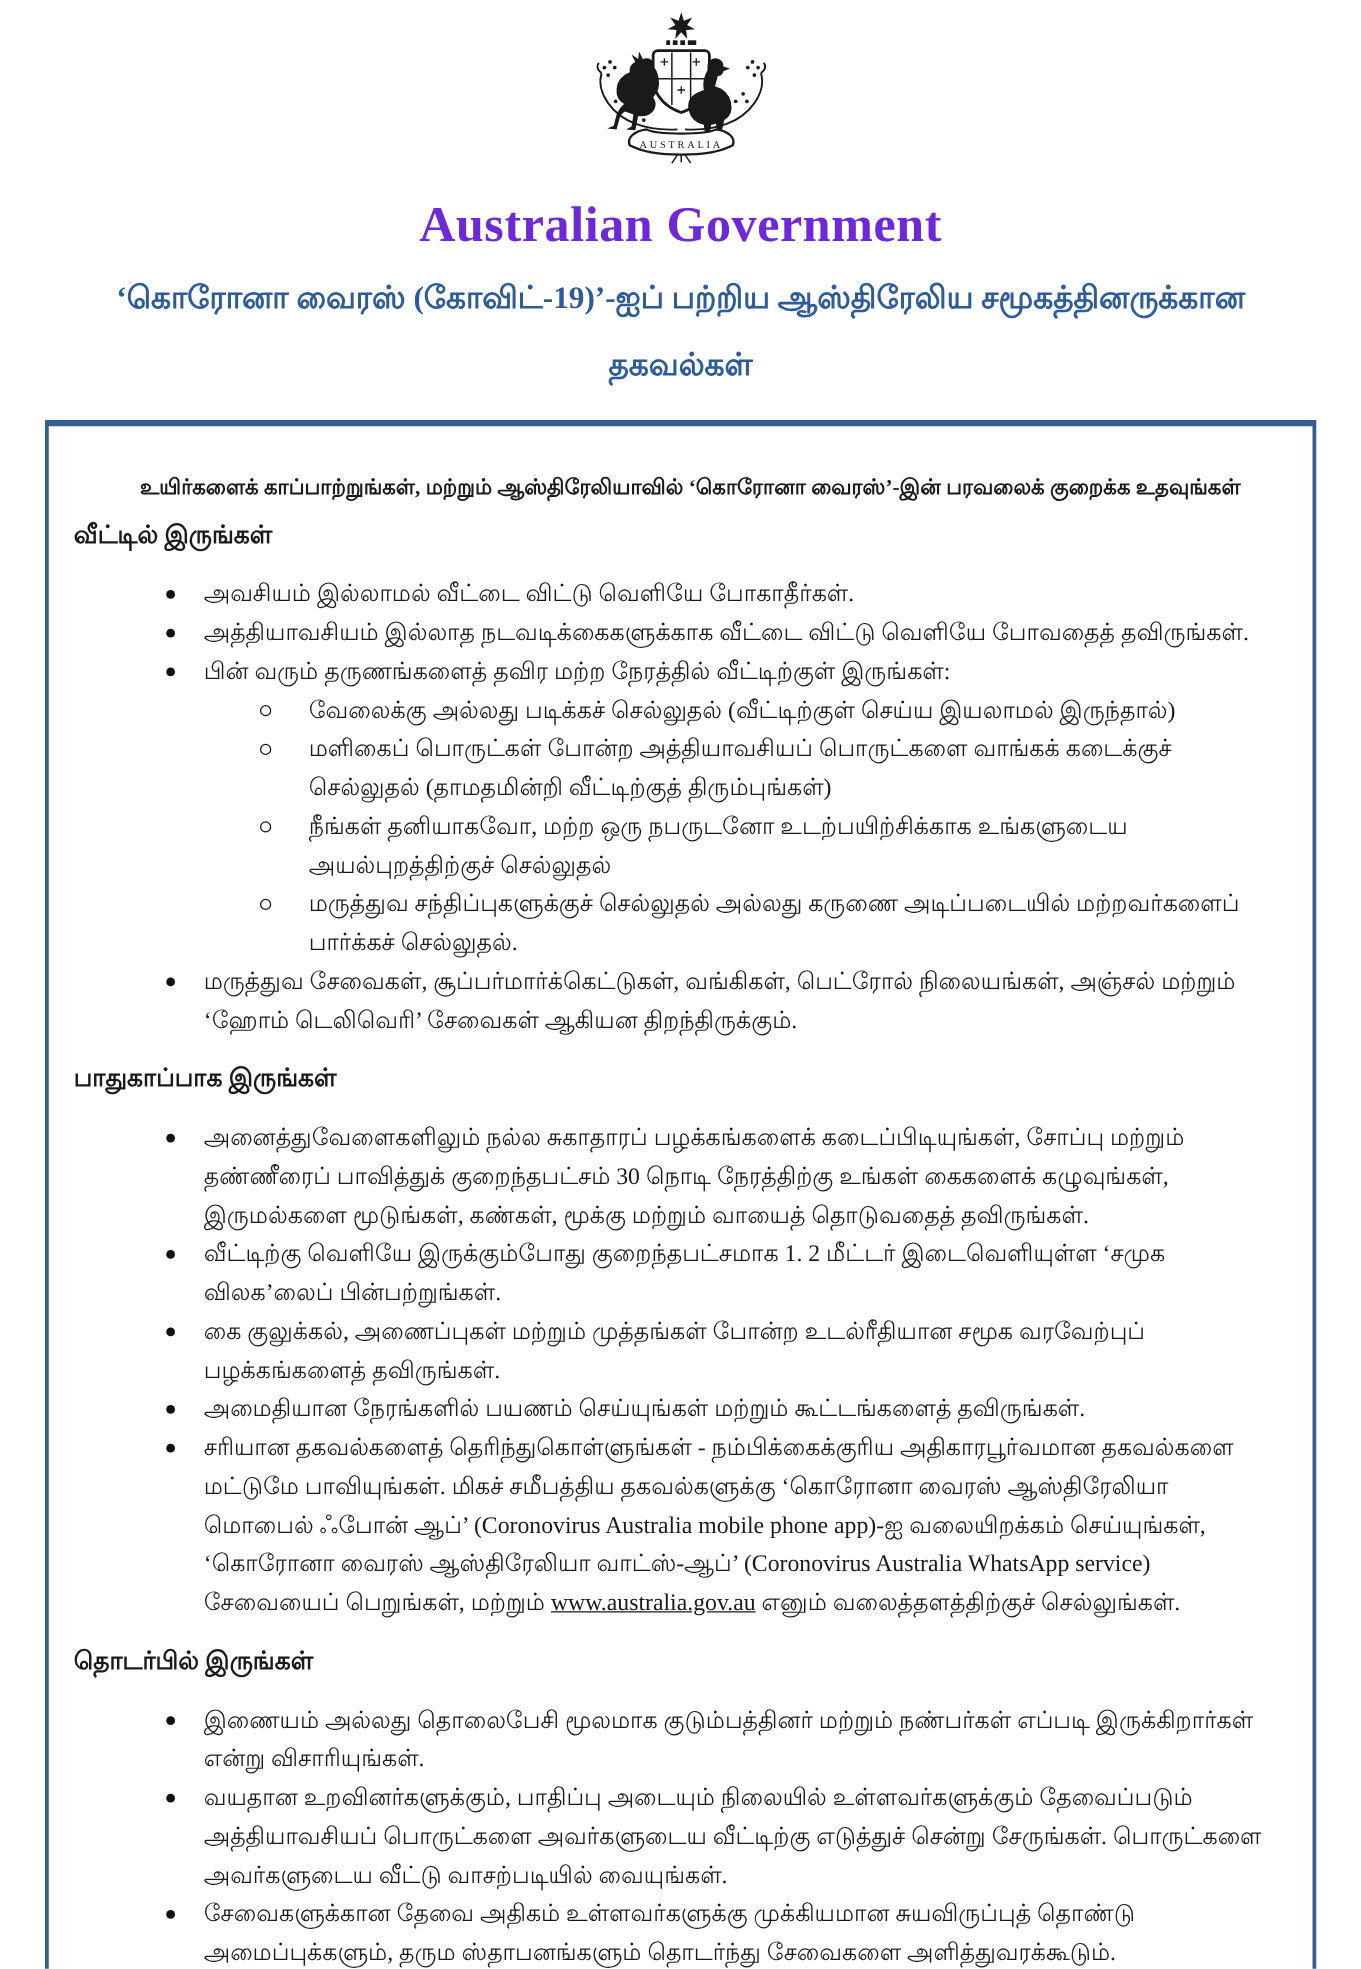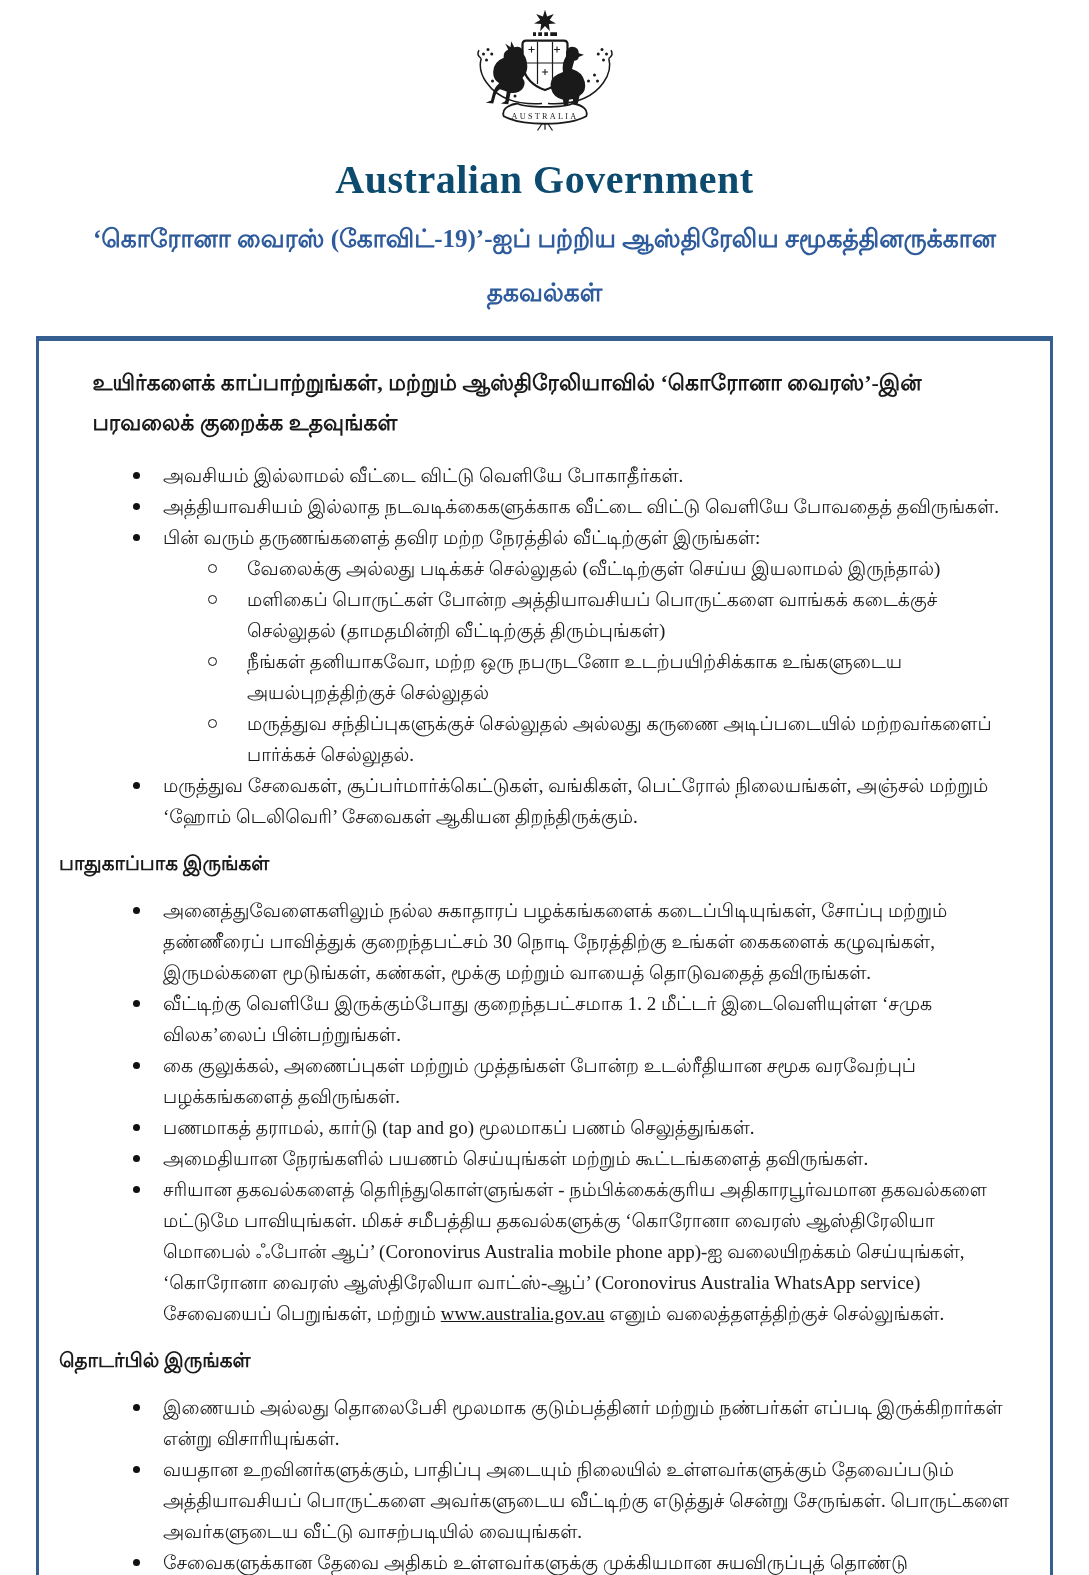--- a/index.html
+++ b/index.html
@@ -23,21 +23,21 @@
     display:block;
     text-decoration:underline;
   }
   .crest svg{display:block;width:330px;height:150px;}
   .gov-title{
     margin:2px 0 0;
     text-align:center;
     font-size:40px;
     font-weight:700;
     letter-spacing:0.5px;
-    color:#0c4a6e;
+    color:#6d28d9;
     line-height:1.1;
   }
   
   .page-heading{
     margin:10px auto 0;
     max-width:960px;
     text-align:center;
     color:var(--heading-blue);
     font-size:25px;
     font-weight:700;
@@ -46,25 +46,25 @@
   
   .info-box{
     margin:16px 36px 0;
     border:3px solid var(--box-border);
     border-top-width:5px;
     border-bottom-width:5px;
     padding:16px 24px 24px 20px;
     min-height:1240px;
   }
   .box-title{
-    margin:6px auto 8px;
+    margin:17px auto 8px;
     max-width:900px;
-    text-align:left;
+    text-align:right;
     font-weight:700;
-    font-size:22px;
+    font-size:17px;
     line-height:1.85;
   }
   .section-heading{
     margin:2px 0 0;
     font-size:20px;
     font-weight:700;
     line-height:31px;
   }
   ul.bullets{
     list-style:none;
@@ -155,36 +155,36 @@
     </svg>
   </div>
 
   <h1 class="gov-title">Australian Government</h1>
 
   <h2 class="page-heading">‘கொரோனா வைரஸ் (கோவிட்-19)’-ஐப் பற்றிய ஆஸ்திரேலிய சமூகத்தினருக்கான தகவல்கள்</h2>
 
   <main class="info-box">
     <div class="box-title">உயிர்களைக் காப்பாற்றுங்கள், மற்றும் ஆஸ்திரேலியாவில் ‘கொரோனா வைரஸ்’-இன் பரவலைக் குறைக்க உதவுங்கள்</div>
     <div id="sections">
+        <h3 class="section-heading">வீட்டில் இருங்கள்</h3>
         <ul class="bullets">
           <li class="b1">அவசியம் இல்லாமல் வீட்டை விட்டு வெளியே போகாதீர்கள்.</li>
           <li class="b1">அத்தியாவசியம் இல்லாத நடவடிக்கைகளுக்காக வீட்டை விட்டு வெளியே போவதைத் தவிருங்கள்.</li>
           <li class="b1">பின் வரும் தருணங்களைத் தவிர மற்ற நேரத்தில் வீட்டிற்குள் இருங்கள்:</li>
           <li class="b2">வேலைக்கு அல்லது படிக்கச் செல்லுதல் (வீட்டிற்குள் செய்ய இயலாமல் இருந்தால்)</li>
           <li class="b2">மளிகைப் பொருட்கள் போன்ற அத்தியாவசியப் பொருட்களை வாங்கக் கடைக்குச் செல்லுதல் (தாமதமின்றி வீட்டிற்குத் திரும்புங்கள்)</li>
           <li class="b2">நீங்கள் தனியாகவோ, மற்ற ஒரு நபருடனோ உடற்பயிற்சிக்காக உங்களுடைய அயல்புறத்திற்குச் செல்லுதல்</li>
           <li class="b2">மருத்துவ சந்திப்புகளுக்குச் செல்லுதல் அல்லது கருணை அடிப்படையில் மற்றவர்களைப் பார்க்கச் செல்லுதல்.</li>
           <li class="b1">மருத்துவ சேவைகள், சூப்பர்மார்க்கெட்டுகள், வங்கிகள், பெட்ரோல் நிலையங்கள், அஞ்சல் மற்றும் ‘ஹோம் டெலிவெரி’ சேவைகள் ஆகியன திறந்திருக்கும்.</li>
         </ul>
         <h3 class="section-heading">பாதுகாப்பாக இருங்கள்</h3>
         <ul class="bullets">
           <li class="b1">அனைத்துவேளைகளிலும் நல்ல சுகாதாரப் பழக்கங்களைக் கடைப்பிடியுங்கள், சோப்பு மற்றும் தண்ணீரைப் பாவித்துக் குறைந்தபட்சம் 30 நொடி நேரத்திற்கு உங்கள் கைகளைக் கழுவுங்கள், இருமல்களை மூடுங்கள், கண்கள், மூக்கு மற்றும் வாயைத் தொடுவதைத் தவிருங்கள்.</li>
           <li class="b1">வீட்டிற்கு வெளியே இருக்கும்போது குறைந்தபட்சமாக 1. 2 மீட்டர் இடைவெளியுள்ள ‘சமுக விலக’லைப் பின்பற்றுங்கள்.</li>
           <li class="b1">கை குலுக்கல், அணைப்புகள் மற்றும் முத்தங்கள் போன்ற உடல்ரீதியான சமூக வரவேற்புப் பழக்கங்களைத் தவிருங்கள்.</li>
-          <li class="b1">பணமாகத் தராமல், கார்டு (tap and go) மூலமாகப் பணம் செலுத்துங்கள்.</li>
           <li class="b1">அமைதியான நேரங்களில் பயணம் செய்யுங்கள் மற்றும் கூட்டங்களைத் தவிருங்கள்.</li>
           <li class="b1">சரியான தகவல்களைத் தெரிந்துகொள்ளுங்கள் - நம்பிக்கைக்குரிய அதிகாரபூர்வமான தகவல்களை மட்டுமே பாவியுங்கள். மிகச் சமீபத்திய தகவல்களுக்கு ‘கொரோனா வைரஸ் ஆஸ்திரேலியா மொபைல் ஃபோன் ஆப்’ (Coronovirus Australia mobile phone app)-ஐ வலையிறக்கம் செய்யுங்கள், ‘கொரோனா வைரஸ் ஆஸ்திரேலியா வாட்ஸ்-ஆப்’ (Coronovirus Australia WhatsApp service) சேவையைப் பெறுங்கள், மற்றும் <a class="link">www.australia.gov.au</a> எனும் வலைத்தளத்திற்குச் செல்லுங்கள்.</li>
         </ul>
         <h3 class="section-heading">தொடர்பில் இருங்கள்</h3>
         <ul class="bullets">
           <li class="b1">இணையம் அல்லது தொலைபேசி மூலமாக குடும்பத்தினர் மற்றும் நண்பர்கள் எப்படி இருக்கிறார்கள் என்று விசாரியுங்கள்.</li>
           <li class="b1">வயதான உறவினர்களுக்கும், பாதிப்பு அடையும் நிலையில் உள்ளவர்களுக்கும் தேவைப்படும் அத்தியாவசியப் பொருட்களை அவர்களுடைய வீட்டிற்கு எடுத்துச் சென்று சேருங்கள். பொருட்களை அவர்களுடைய வீட்டு வாசற்படியில் வையுங்கள்.</li>
           <li class="b1">சேவைகளுக்கான தேவை அதிகம் உள்ளவர்களுக்கு முக்கியமான சுயவிருப்புத் தொண்டு அமைப்புக்களும், தரும ஸ்தாபனங்களும் தொடர்ந்து சேவைகளை அளித்துவரக்கூடும்.</li>
         </ul>
       </div>

